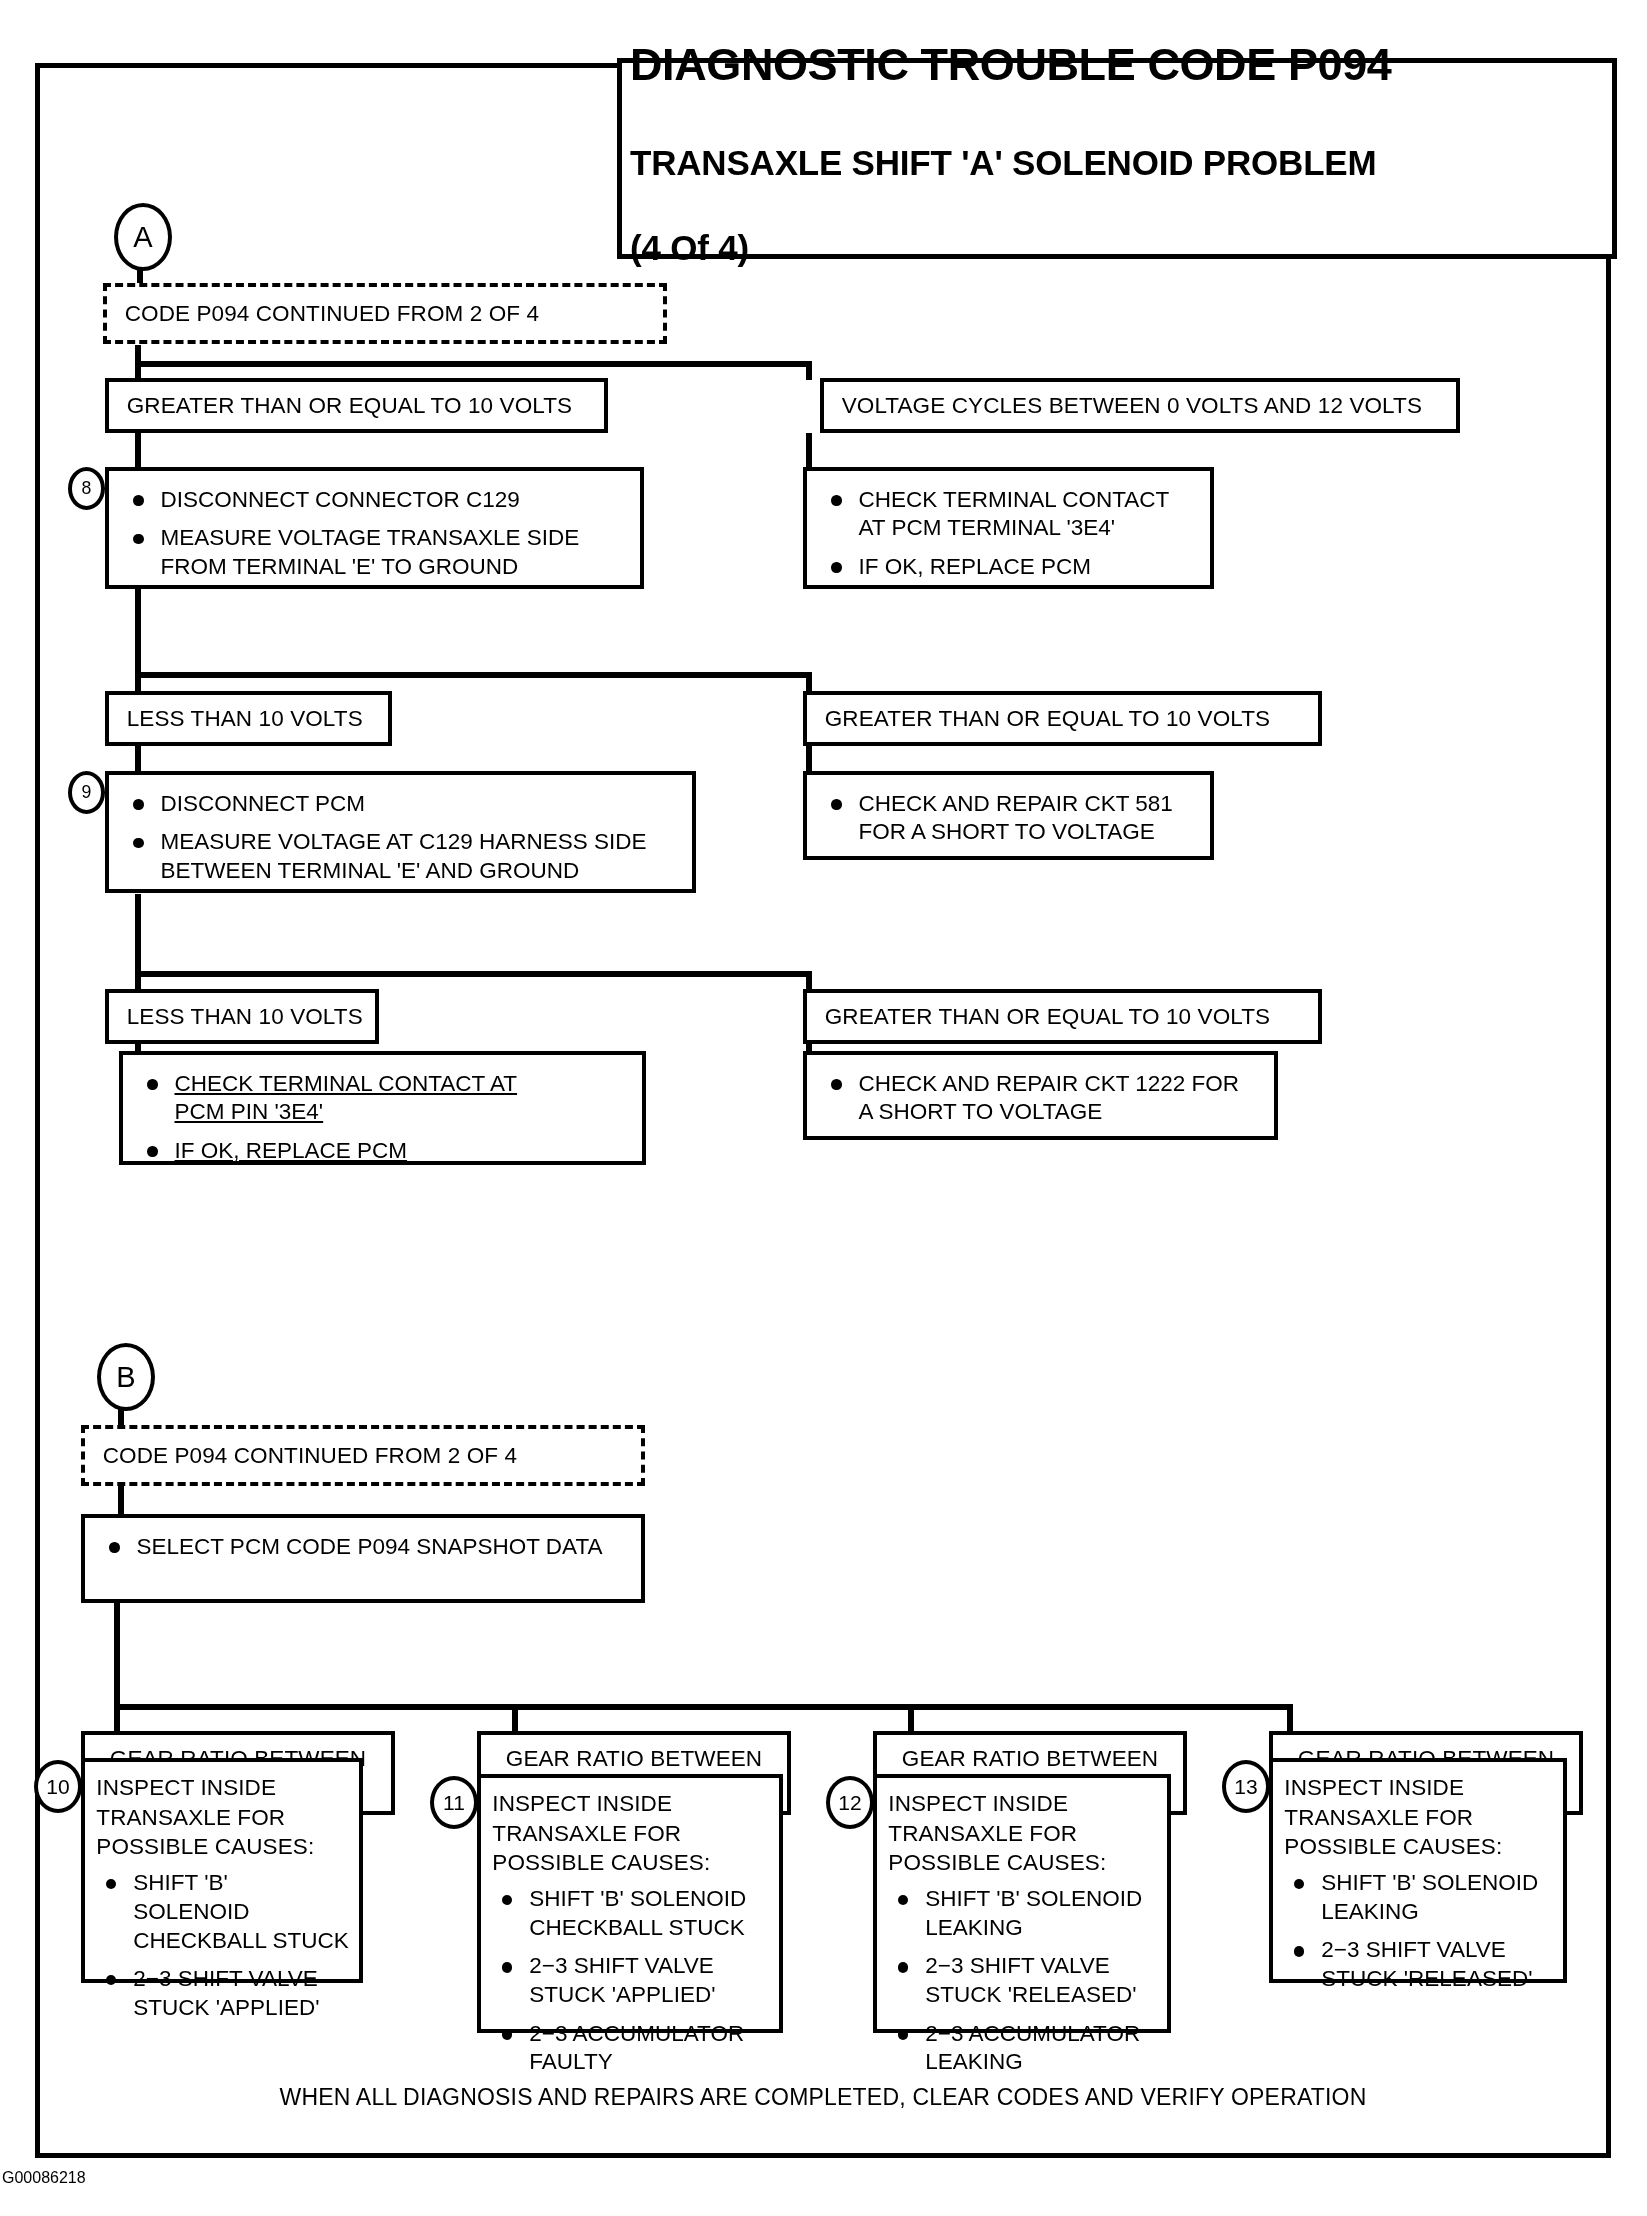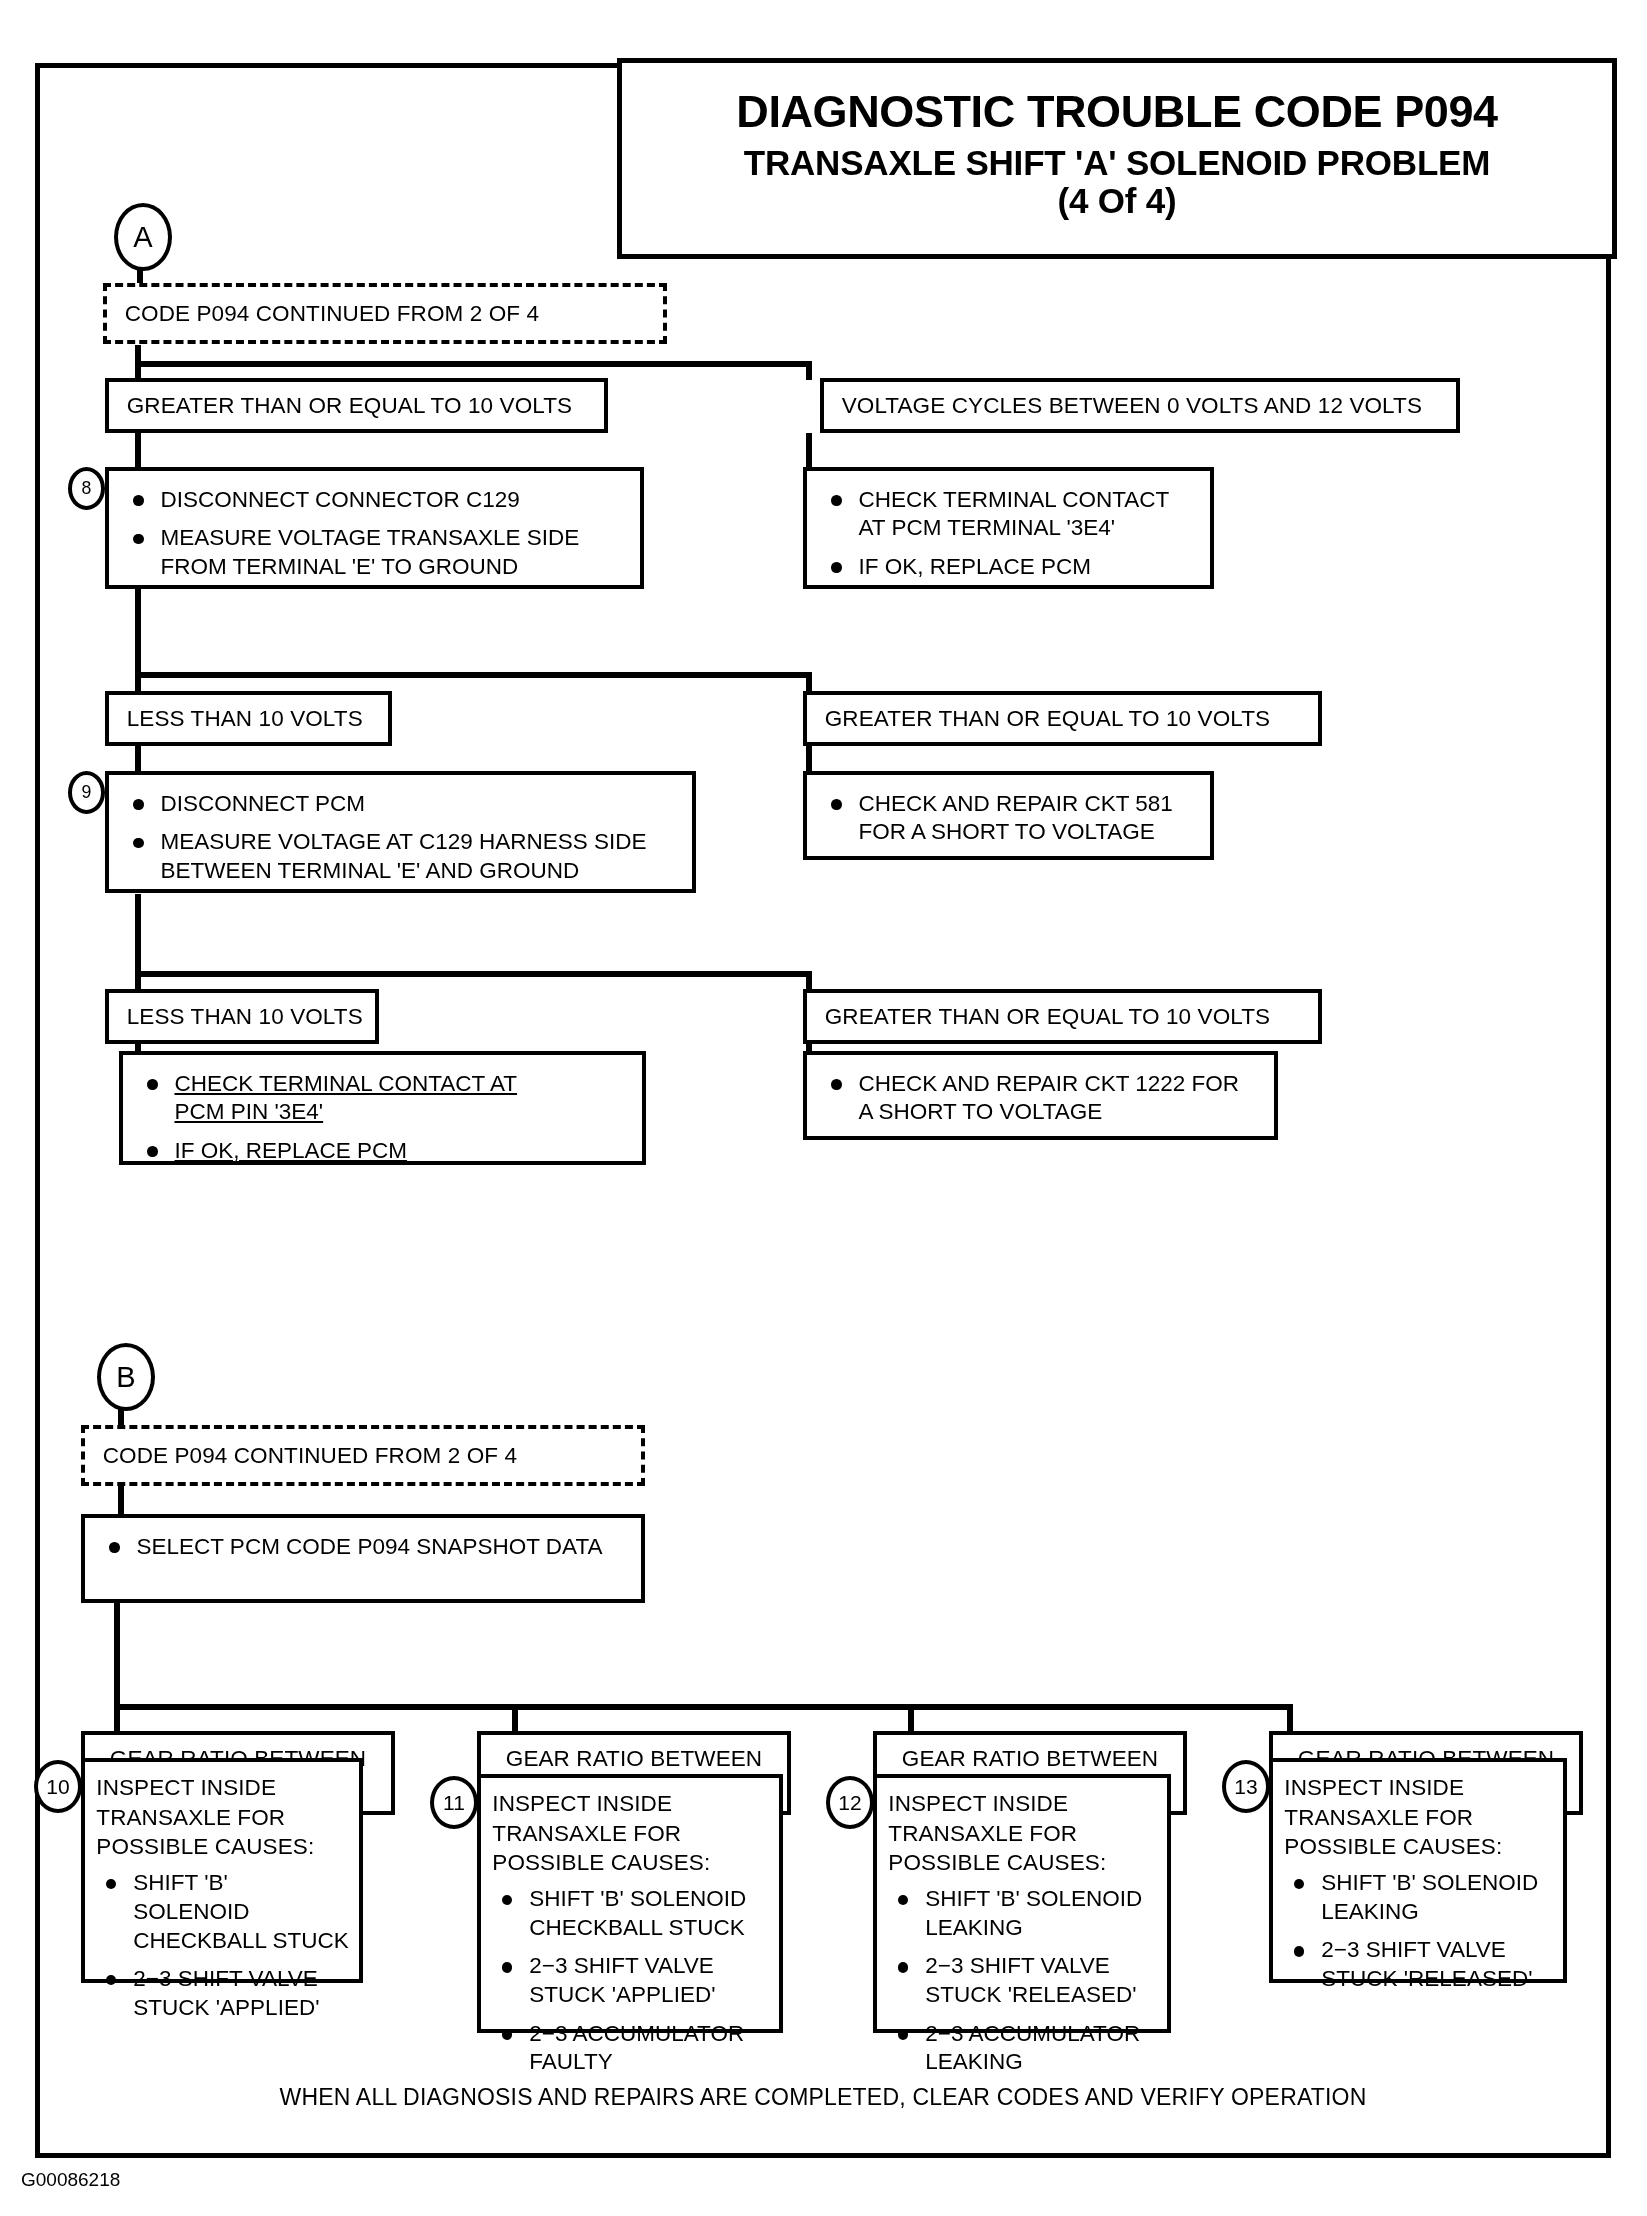--- a/index.html
+++ b/index.html
@@ -14,22 +14,23 @@
     border:5.6px solid #000;box-sizing:border-box;
   }
   
   #frame-top-mask{
     position:absolute;left:617px;top:58px;width:998px;height:13px;background:#fff;
   }
   
   #title-block{
     position:absolute;left:617px;top:58px;width:1000px;height:201px;
     border:5.6px solid #000;box-sizing:border-box;background:#fff;
-    display:flex;flex-direction:column;align-items:center;justify-content:center;
+    display:flex;flex-direction:column;align-items:flex-start;justify-content:center;
     padding:4.8px 8px 11.3px 8px;
+    gap:47px;
   }
   #title-main{
     font-size:45px;font-weight:bold;letter-spacing:-0.4px;line-height:1.0;
     white-space:nowrap;margin-bottom:9.7px;
   }
   #title-sub{
     font-size:35px;font-weight:bold;letter-spacing:-0.2px;line-height:1.08;
     white-space:nowrap;
   }
   #title-sub2{
@@ -79,21 +80,21 @@
   
   .ln{position:absolute;background:#000;z-index:2;}
   .vl{width:5.6px;}
   .hl{height:5.6px;}
   
   #footer-note{
     position:absolute;left:35px;top:2084px;width:1576px;
     text-align:center;font-size:23px;letter-spacing:0.2px;
   }
   #figure-id{
-    position:absolute;left:21px;top:2169px;font-size:19px;
+    position:absolute;left:2px;top:2169px;font-size:16px;
     font-family:"Liberation Sans","DejaVu Sans",sans-serif;
   }
 </style>
 </head>
 <body>
 
 <div id="page-frame"></div>
 <div id="frame-top-mask"></div>
 
 <div id="title-block">

